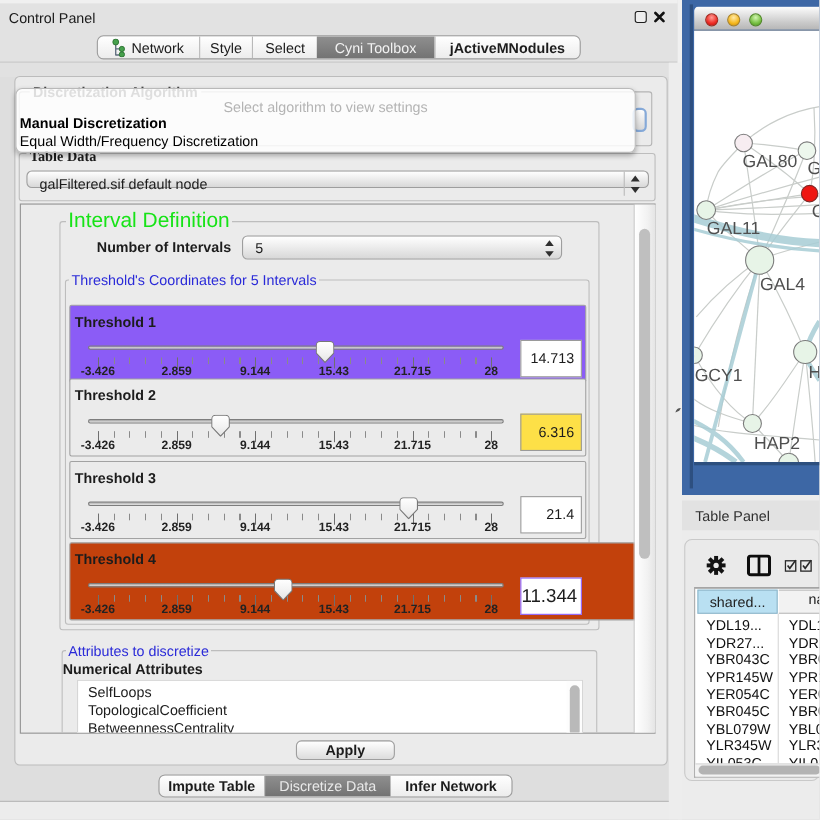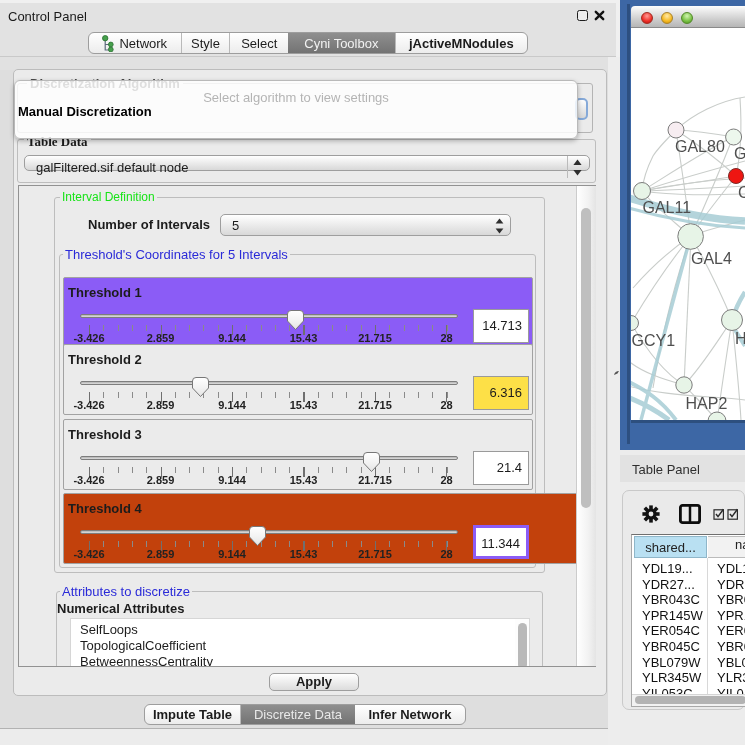--- a/index.html
+++ b/index.html
@@ -52,21 +52,21 @@
     <span style="position:absolute;right:21px;top:0;width:1px;height:22px;background:#bbbbbb;"></span>
     <svg style="position:absolute;right:7px;top:3px;" width="9" height="17" viewBox="0 0 9 17">
         <path d="M4.5 0.5 L8.6 6 L0.4 6 Z" fill="#2e2e2e"></path>
         <path d="M4.5 16.5 L8.6 11 L0.4 11 Z" fill="#2e2e2e"></path>
       </svg>
   </div>
 
   <div class="abs" style="left:18px;top:185px;width:578px;height:482px;border:1px solid #929292;background:#ebebeb;overflow:hidden;">
 
     <fieldset style="position:absolute;left:35px;top:4px;width:491px;height:383px;border:1px solid #bdbdbd;border-radius:3px;">
-      <legend style="margin-left:5px;padding:0 2px;color:#17e317;font-size:12px;">Interval Definition</legend>
+      <legend style="margin-left:5px;padding:0 2px;color:#17e317;font-size:19px;">Interval Definition</legend>
     </fieldset>
     <div style="position:absolute;left:69px;top:31px;font-weight:bold;">Number of Intervals</div>
     <div style="position:absolute;left:201px;top:28px;width:291px;height:22px;border:1px solid #9e9e9e;border-radius:5px;background:linear-gradient(#ffffff,#d8d8d8);">
       <span style="position:absolute;left:11px;top:3px;">5</span>
       <svg style="position:absolute;right:6px;top:3px;" width="9" height="16" viewBox="0 0 9 16">
           <path d="M4.5 0.5 L8.4 5.6 L0.6 5.6 Z" fill="#2e2e2e"></path>
           <path d="M4.5 15.5 L8.4 10.4 L0.6 10.4 Z" fill="#2e2e2e"></path>
         </svg>
     </div>
 
@@ -157,21 +157,21 @@
           <svg style="position:absolute;left:184.5px;top:32px;" width="17" height="20" viewBox="0 0 17 20">
             <defs>
               <linearGradient id="tg3" x1="0" y1="0" x2="0" y2="1">
                 <stop offset="0" stop-color="#ffffff"></stop>
                 <stop offset="0.55" stop-color="#f2f2f2"></stop>
                 <stop offset="1" stop-color="#e4e4e4"></stop>
               </linearGradient>
             </defs>
             <path d="M4 0.5 h9 a3.5 3.5 0 0 1 3.5 3.5 v7 L8.5 19.5 L0.5 11 v-7 A3.5 3.5 0 0 1 4 0.5 z" fill="url(#tg3)" stroke="#777777"></path>
           </svg>
-          <div style="position:absolute;left:409px;top:31px;width:56px;height:34px;background:#ffffff;border:3px solid #8b5cf6;text-align:right;line-height:32px;padding-right:6px;font-size:13px;">11.344</div>
+          <div style="position:absolute;left:409px;top:31px;width:56px;height:34px;background:#ffffff;border:1px solid #8b5cf6;text-align:right;line-height:32px;padding-right:6px;font-size:17px;">11.344</div>
         </div>
       </div>
 
     <fieldset style="position:absolute;left:37px;top:398px;width:487px;height:120px;border:1px solid #bdbdbd;border-radius:3px;">
       <legend style="margin-left:3px;padding:0 2px;color:#2a2ad8;font-size:13px;">Attributes to discretize</legend>
     </fieldset>
     <div style="position:absolute;left:38px;top:415px;font-weight:bold;">Numerical Attributes</div>
     <div style="position:absolute;left:51px;top:432px;width:460px;height:50px;background:#ffffff;border:1px solid #d6d6d6;">
       <div style="position:absolute;left:9px;top:3px;">SelfLoops</div>
       <div style="position:absolute;left:9px;top:19px;">TopologicalCoefficient</div>
@@ -191,20 +191,21 @@
     <div style="width:114px;display:flex;align-items:center;justify-content:center;background:linear-gradient(#8f8f8f,#737373);color:#e9e9e9;">Discretize Data</div>
     <div style="width:110px;display:flex;align-items:center;justify-content:center;font-weight:bold;">Infer Network</div>
   </div>
   <div class="abs" style="left:0;top:728px;width:616px;height:1px;background:#b2b2b2;"></div>
   <div class="abs" style="left:0;top:729px;width:616px;height:16px;background:#ececec;"></div>
 </div>
 
 <div class="abs" style="left:14px;top:80px;width:564px;height:59px;background:rgba(255,255,255,0.82);border:1px solid #b9b9b9;border-radius:6px;box-shadow:0 2px 5px rgba(0,0,0,0.28);z-index:30;">
   <div style="position:absolute;left:0;top:9px;width:100%;text-align:center;color:#b4b4b4;">Select algorithm to view settings</div>
   <div style="position:absolute;left:3px;top:23px;font-weight:bold;color:#000;">Manual Discretization</div>
+  <div style="position:absolute;left:3px;top:40px;color:#000;">Equal Width/Frequency Discretization</div>
 </div>
 
 <div class="abs" style="left:616px;top:0;width:4px;height:745px;background:#f0f0f0;"></div>
 <div class="abs" style="left:608px;top:57px;width:12px;height:688px;background:#ededed;"></div>
 <svg class="abs" style="left:613px;top:369px;z-index:5;" width="8" height="8" viewBox="0 0 8 8">
     <path d="M1 6 Q2 2 6 2 L4.5 4.5 Z" fill="#555"></path>
   </svg>
 
 <div class="abs" style="left:620px;top:0;width:125px;height:745px;background:#ececec;">
 

